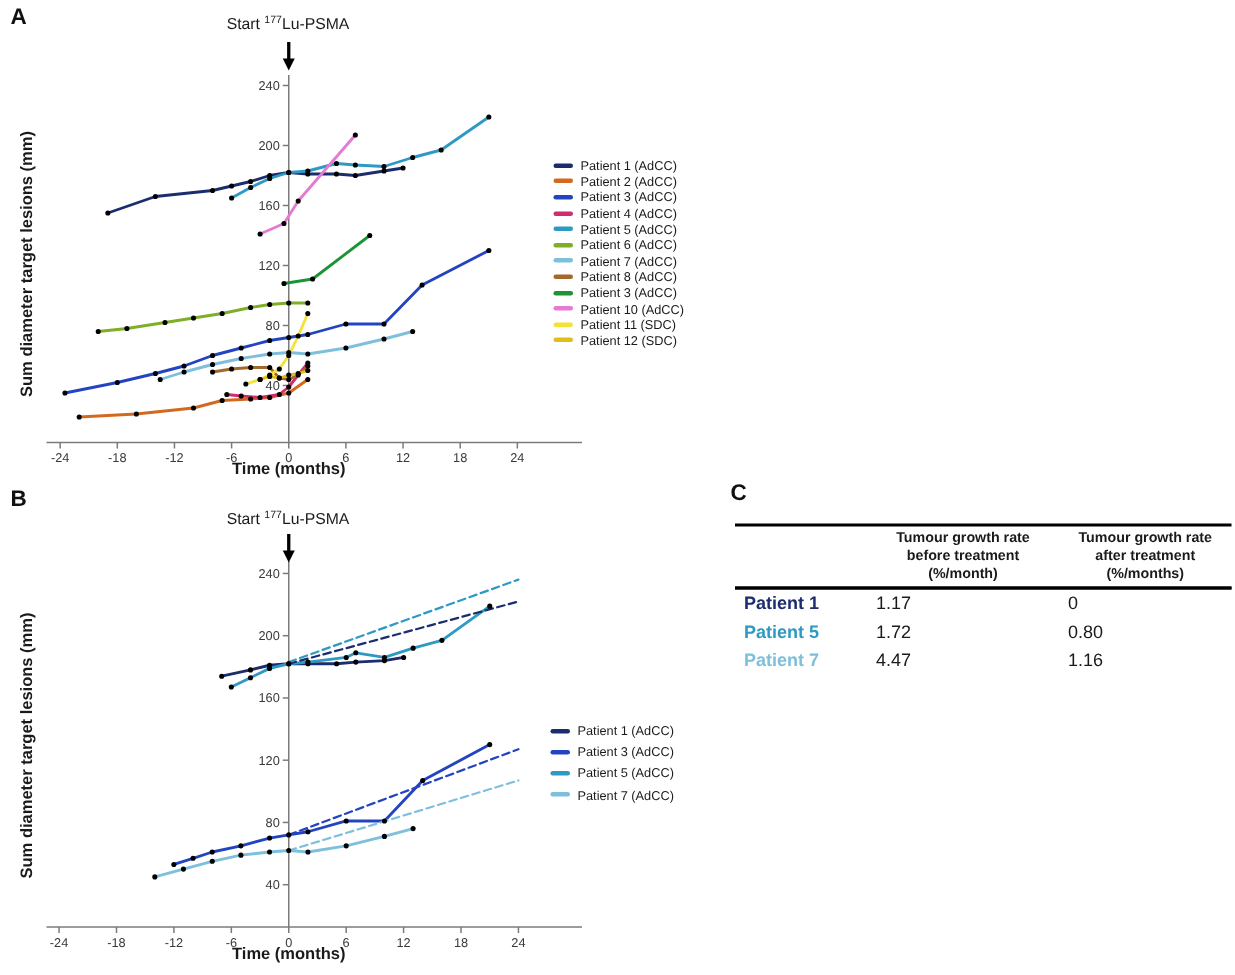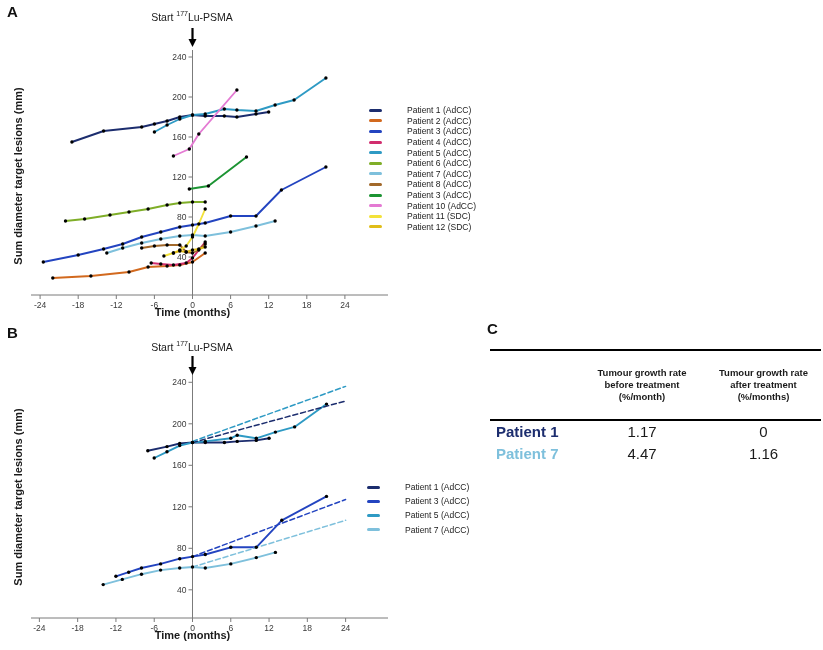--- a/index.html
+++ b/index.html
@@ -11,30 +11,30 @@
   .start-note { position:absolute; width:200px; text-align:center; font-size:10.5px; color:#1a1a1a; }
   .start-note sup { font-size:7px; }
   .ylab { position:absolute; white-space:nowrap; font-size:11px; font-weight:600; color:#1a1a1a;
           transform:translate(-50%,-50%) rotate(-90deg); }
 
   svg.chart { position:absolute; left:0; display:block; }
 
   .legend { position:absolute; display:flex; flex-direction:column; }
   .legend-row { display:flex; align-items:center; }
   .legend-swatch { width:13px; height:3px; border-radius:2px; margin-right:5px; flex:0 0 auto; }
-  .legend-label { font-size:8.5px; color:#1a1a1a; white-space:nowrap;margin-left:20px; }
+  .legend-label { font-size:8.5px; color:#1a1a1a; white-space:nowrap; }
   #legend-a .legend-row { height:10.6px; }
   #legend-b .legend-row { height:14.2px; }
 
   .tableC { position:absolute; left:490px; top:349px; width:331px; border-collapse:collapse; }
   .tableC th { border-top:2px solid #000; border-bottom:2px solid #000; font-size:9.5px; font-weight:bold;
-               color:#1a1a1a; text-align:center; padding:16px 6px; line-height:1.25; }
-  .tableC td { font-size:15px; padding:2.5px 6px; color:#1a1a1a; }
+               color:#1a1a1a; text-align:center; padding:2px 6px; line-height:1.25; }
+  .tableC td { font-size:12px; padding:2.5px 6px; color:#1a1a1a; }
   .tableC td.rowlabel { font-weight:bold; text-align:left; }
-  .tableC td.val { text-align:center; }
+  .tableC td.val { text-align:left; }
 </style>
 </head>
 <body>
 
 <div id="canvas">
 
   <div class="panel-label" style="left:7px; top:3px;">A</div>
   <div class="panel-label" style="left:7px; top:324px;">B</div>
   <div class="panel-label" style="left:487px; top:320px;">C</div>
 
@@ -358,20 +358,25 @@
           <th style="width: 115px;">Tumour growth rate after treatment (%/months)</th>
         </tr>
       </thead>
     <tbody>
         <tr>
           <td class="rowlabel" style="color: rgb(28, 45, 110);">Patient 1</td>
           <td class="val">1.17</td>
           <td class="val">0</td>
         </tr>
         <tr>
+          <td class="rowlabel" style="color: rgb(46, 154, 196);">Patient 5</td>
+          <td class="val">1.72</td>
+          <td class="val">0.80</td>
+        </tr>
+        <tr>
           <td class="rowlabel" style="color: rgb(126, 192, 220);">Patient 7</td>
           <td class="val">4.47</td>
           <td class="val">1.16</td>
         </tr>
       </tbody>
   </table>
 
 </div>
 
 </body></html>

